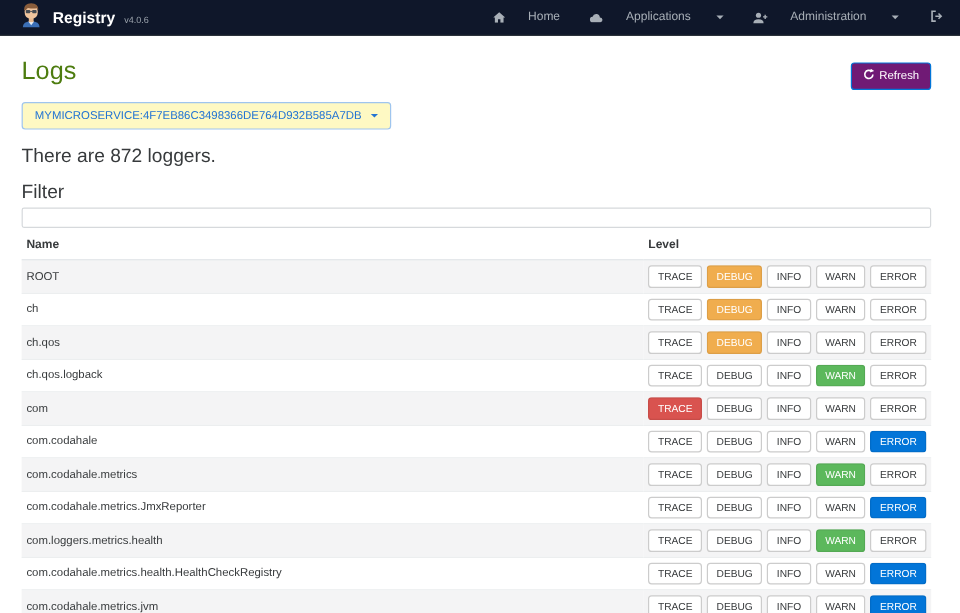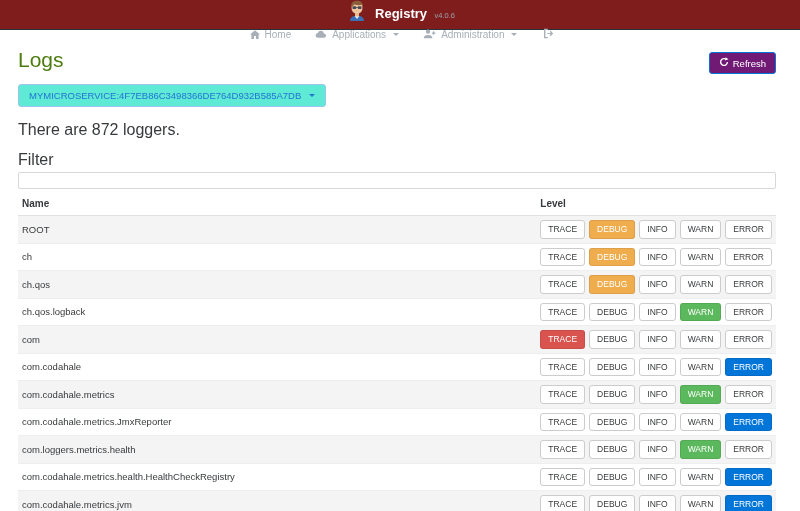--- a/index.html
+++ b/index.html
@@ -4,31 +4,30 @@
 <style>
   * { box-sizing: border-box; }
   html, body { margin: 0; padding: 0; }
   body {
     width: 800px; height: 511px; overflow: hidden;
     background: #fff; color: #373a3c;
     font-family: "Liberation Sans", sans-serif;
   }
   
   .navbar {
-    height: 30px; background: #7f1d1d; border-bottom: 1px solid #2b323b;
+    height: 30px; background: #0f172a; border-bottom: 1px solid #2b323b;
     display: flex; align-items: center; justify-content: space-between;
     padding: 0 14px 0 18px;
-    flex-direction: column;
   }
   .brand { display: flex; align-items: center; gap: 10px; cursor: pointer; }
   .brand-name { font-size: 13px; font-weight: bold; color: #ffffff; }
   .brand-version { font-size: 7.5px; color: #9aa2ab; margin-left: 3px; }
   .nav-items { display: flex; align-items: center; gap: 24px; }
   .nav-item {
-    display: flex; align-items: center; gap: 5px;
+    display: flex; align-items: center; gap: 19px;
     color: #a8afb7; font-size: 10px; cursor: pointer; white-space: nowrap;
   }
   .nav-item svg { display: block; }
   .caret {
     width: 0; height: 0; display: inline-block; margin-left: 2px;
     border-left: 3px solid transparent; border-right: 3px solid transparent;
     border-top: 3.5px solid currentColor;
   }
   .signout { color: #a8afb7; display: flex; align-items: center; cursor: pointer; margin-left: 2px; }
   
@@ -36,21 +35,21 @@
   .title-row { display: flex; justify-content: space-between; align-items: flex-start; margin-top: 19px; }
   .page-title { font-size: 21px; font-weight: 400; color: #4d7c0f; margin: 0; line-height: 1; }
   .btn-refresh {
     display: inline-flex; align-items: center; gap: 4px;
     background: #701a75; border: 1px solid #0275d8; color: #fff;
     font-size: 9.5px; padding: 4px 9px; border-radius: 3px; cursor: pointer;
     font-family: inherit; margin-top: 3px;
   }
   .instance-btn {
     display: inline-flex; align-items: center; gap: 6px; margin-top: 10px;
-    background: #5eead4; border: 1px solid #9fc5ee; color: #2374d3;
+    background: #fef9c3; border: 1px solid #9fc5ee; color: #2374d3;
     font-size: 9.5px; padding: 5px 10px; border-radius: 3px; cursor: pointer;
     font-family: inherit;
   }
   .summary { font-size: 16px; margin-top: 14px; }
   .filter-label { font-size: 16px; margin-top: 12px; }
   .filter-input {
     width: 100%; height: 17px; margin-top: 3px;
     border: 1px solid #d6d9dc; border-radius: 2px;
     font-size: 10px; padding: 0 5px; font-family: inherit; color: #373a3c;
   }

